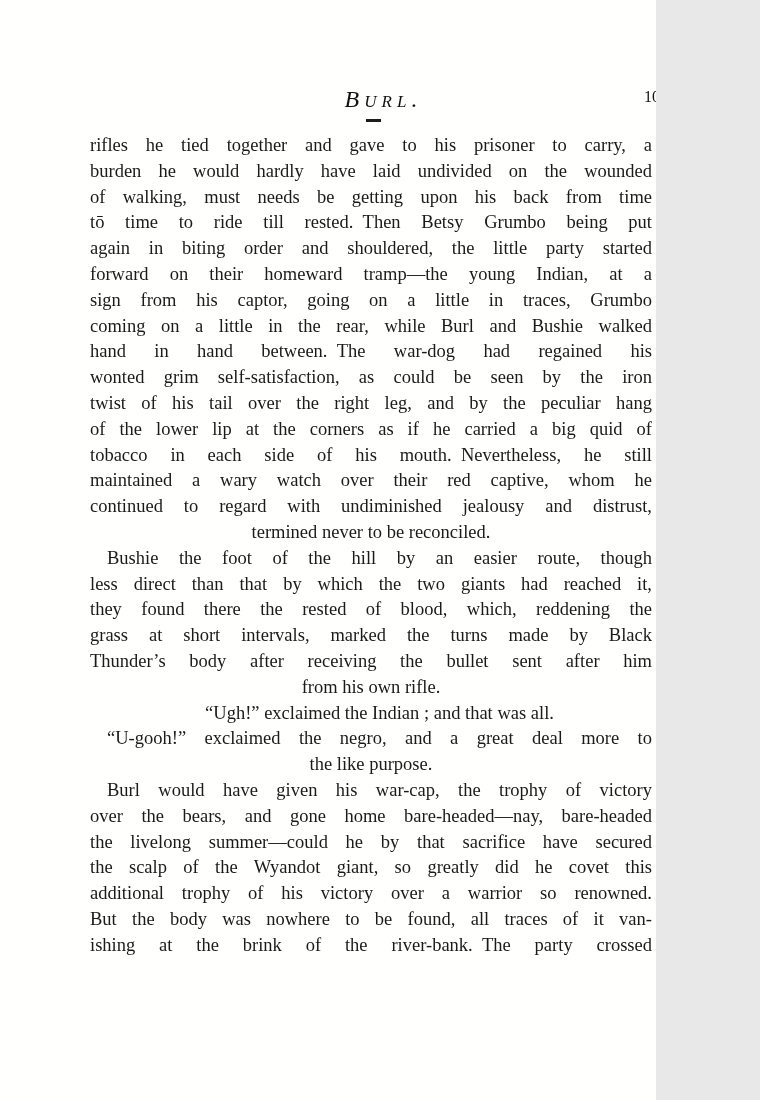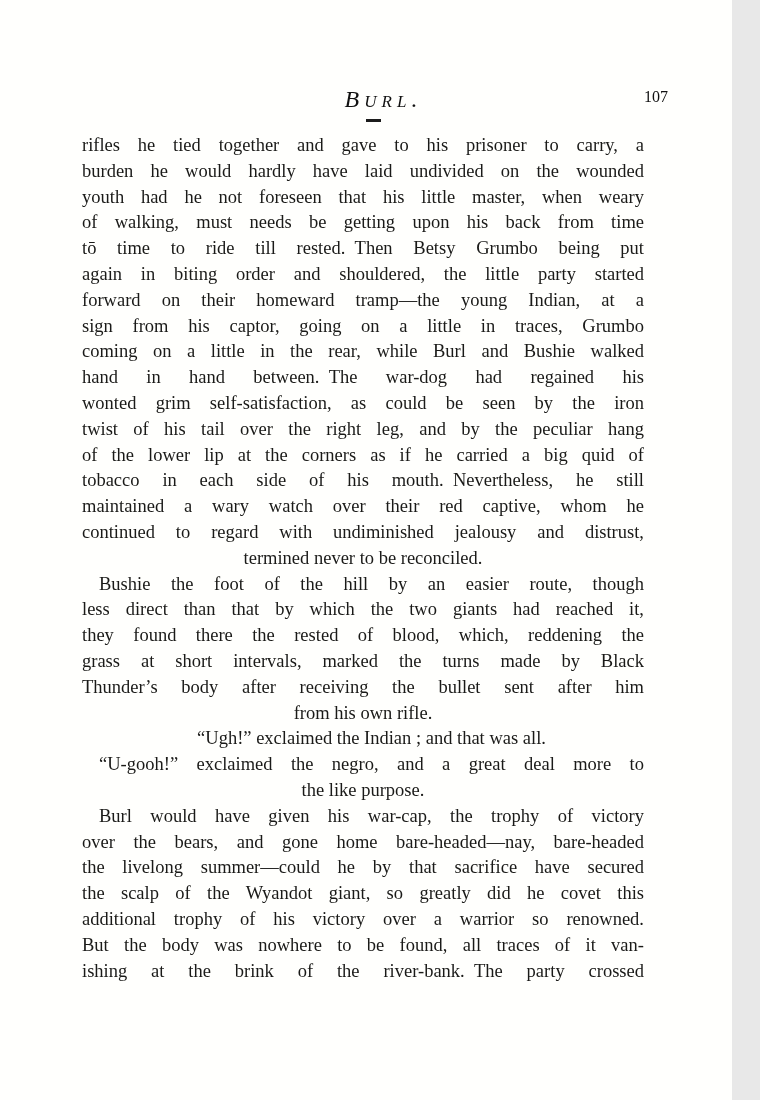--- a/index.html
+++ b/index.html
@@ -1,20 +1,20 @@
 <!DOCTYPE html>
 <html><head>
 <meta charset="utf-8">
 <style>
   html, body { margin: 0; padding: 0; }
   body { background: #e8e8e8; }
 
   .scan-page {
     position: relative;
-    width: 732px;
+    width: 656px;
     height: 1100px;
     background: #fffffd;
     font-family: "Liberation Serif", "DejaVu Serif", serif;
     color: #1a1a18;
     overflow: hidden;
   }
 
   
   .running-head {
     position: absolute;
@@ -47,21 +47,21 @@
     top: 119px;
     left: 366px;
     width: 15px;
     height: 2.5px;
     background: #1c1c1c;
   }
 
   
   .text-block {
     position: absolute;
-    left: 82px;
+    left: 90px;
     top: 133px;
     width: 562px;
     font-size: 18.5px;
     line-height: 25.8px;
   }
   .line {
     text-align: justify;
     height: 25.8px;
     overflow: hidden;
   }
@@ -83,21 +83,20 @@
   <div class="running-head">
     <span class="head-title">Burl.</span>
     <span class="head-pageno">107</span>
   </div>
 
   <div class="head-rule"></div>
 
   <div class="text-block">
       <div class="line">rifles he tied together and gave to his prisoner to carry, a</div>
       <div class="line">burden he would hardly have laid undivided on the wounded</div>
-      <div class="line">youth had he not foreseen that his little master, when weary</div>
       <div class="line">of walking, must needs be getting upon his back from time</div>
       <div class="line">tō time to ride till rested. Then Betsy Grumbo being put</div>
       <div class="line">again in biting order and shouldered, the little party started</div>
       <div class="line">forward on their homeward tramp—the young Indian, at a</div>
       <div class="line">sign from his captor, going on a little in traces, Grumbo</div>
       <div class="line">coming on a little in the rear, while Burl and Bushie walked</div>
       <div class="line">hand in hand between. The war-dog had regained his</div>
       <div class="line">wonted grim self-satisfaction, as could be seen by the iron</div>
       <div class="line">twist of his tail over the right leg, and by the peculiar hang</div>
       <div class="line">of the lower lip at the corners as if he carried a big quid of</div>

